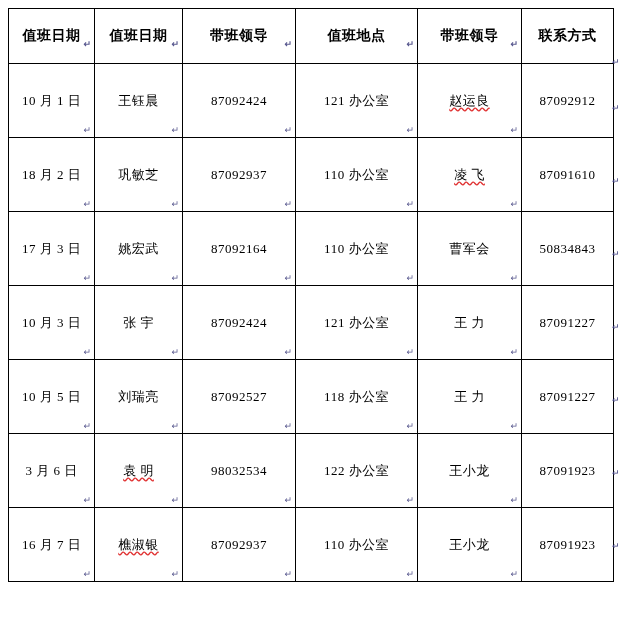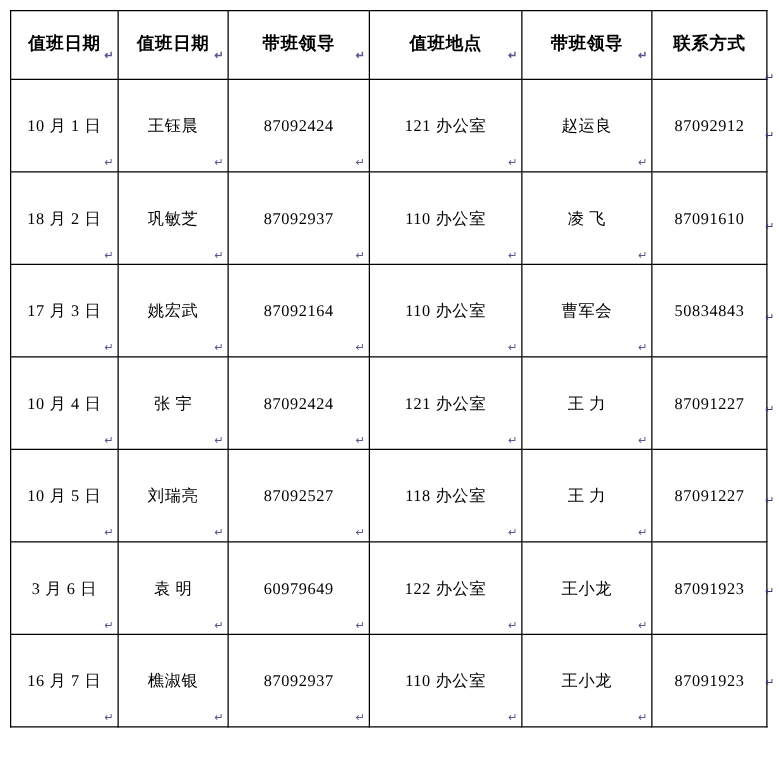--- a/index.html
+++ b/index.html
@@ -50,20 +50,21 @@
   col.c-place  { width: 122px; }
   col.c-leader { width: 104px; }
   col.c-phone  { width: 92px; }
 
   .cell-inner {
     display: block;
     line-height: 1.2;
     letter-spacing: 0.5px;
   }
   .wavy {
+    text-decoration: underline;
     text-decoration-style: wavy;
     text-decoration-color: #e03030;
     text-underline-offset: 2px;
   }
   
   .pmark {
     position: absolute;
     right: 3px;
     bottom: 2px;
     font-size: 9px;
@@ -207,21 +208,21 @@
           <span class="cell-inner">曹军会</span>
           <span class="pmark">↵</span>
         </td>
         <td>
           <span class="cell-inner">50834843</span>
         </td>
       </tr>
 
       <tr>
         <td>
-          <span class="cell-inner">10 月 4 日</span>
+          <span class="cell-inner">10 月 3 日</span>
           <span class="pmark">↵</span>
         </td>
         <td>
           <span class="cell-inner">张   宇</span>
           <span class="pmark">↵</span>
         </td>
         <td>
           <span class="cell-inner">87092424</span>
           <span class="pmark">↵</span>
         </td>
@@ -267,21 +268,21 @@
       <tr>
         <td>
           <span class="cell-inner">3 月 6 日</span>
           <span class="pmark">↵</span>
         </td>
         <td>
           <span class="cell-inner wavy">袁   明</span>
           <span class="pmark">↵</span>
         </td>
         <td>
-          <span class="cell-inner">60979649</span>
+          <span class="cell-inner">98032534</span>
           <span class="pmark">↵</span>
         </td>
         <td>
           <span class="cell-inner">122 办公室</span>
           <span class="pmark">↵</span>
         </td>
         <td>
           <span class="cell-inner">王小龙</span>
           <span class="pmark">↵</span>
         </td>

